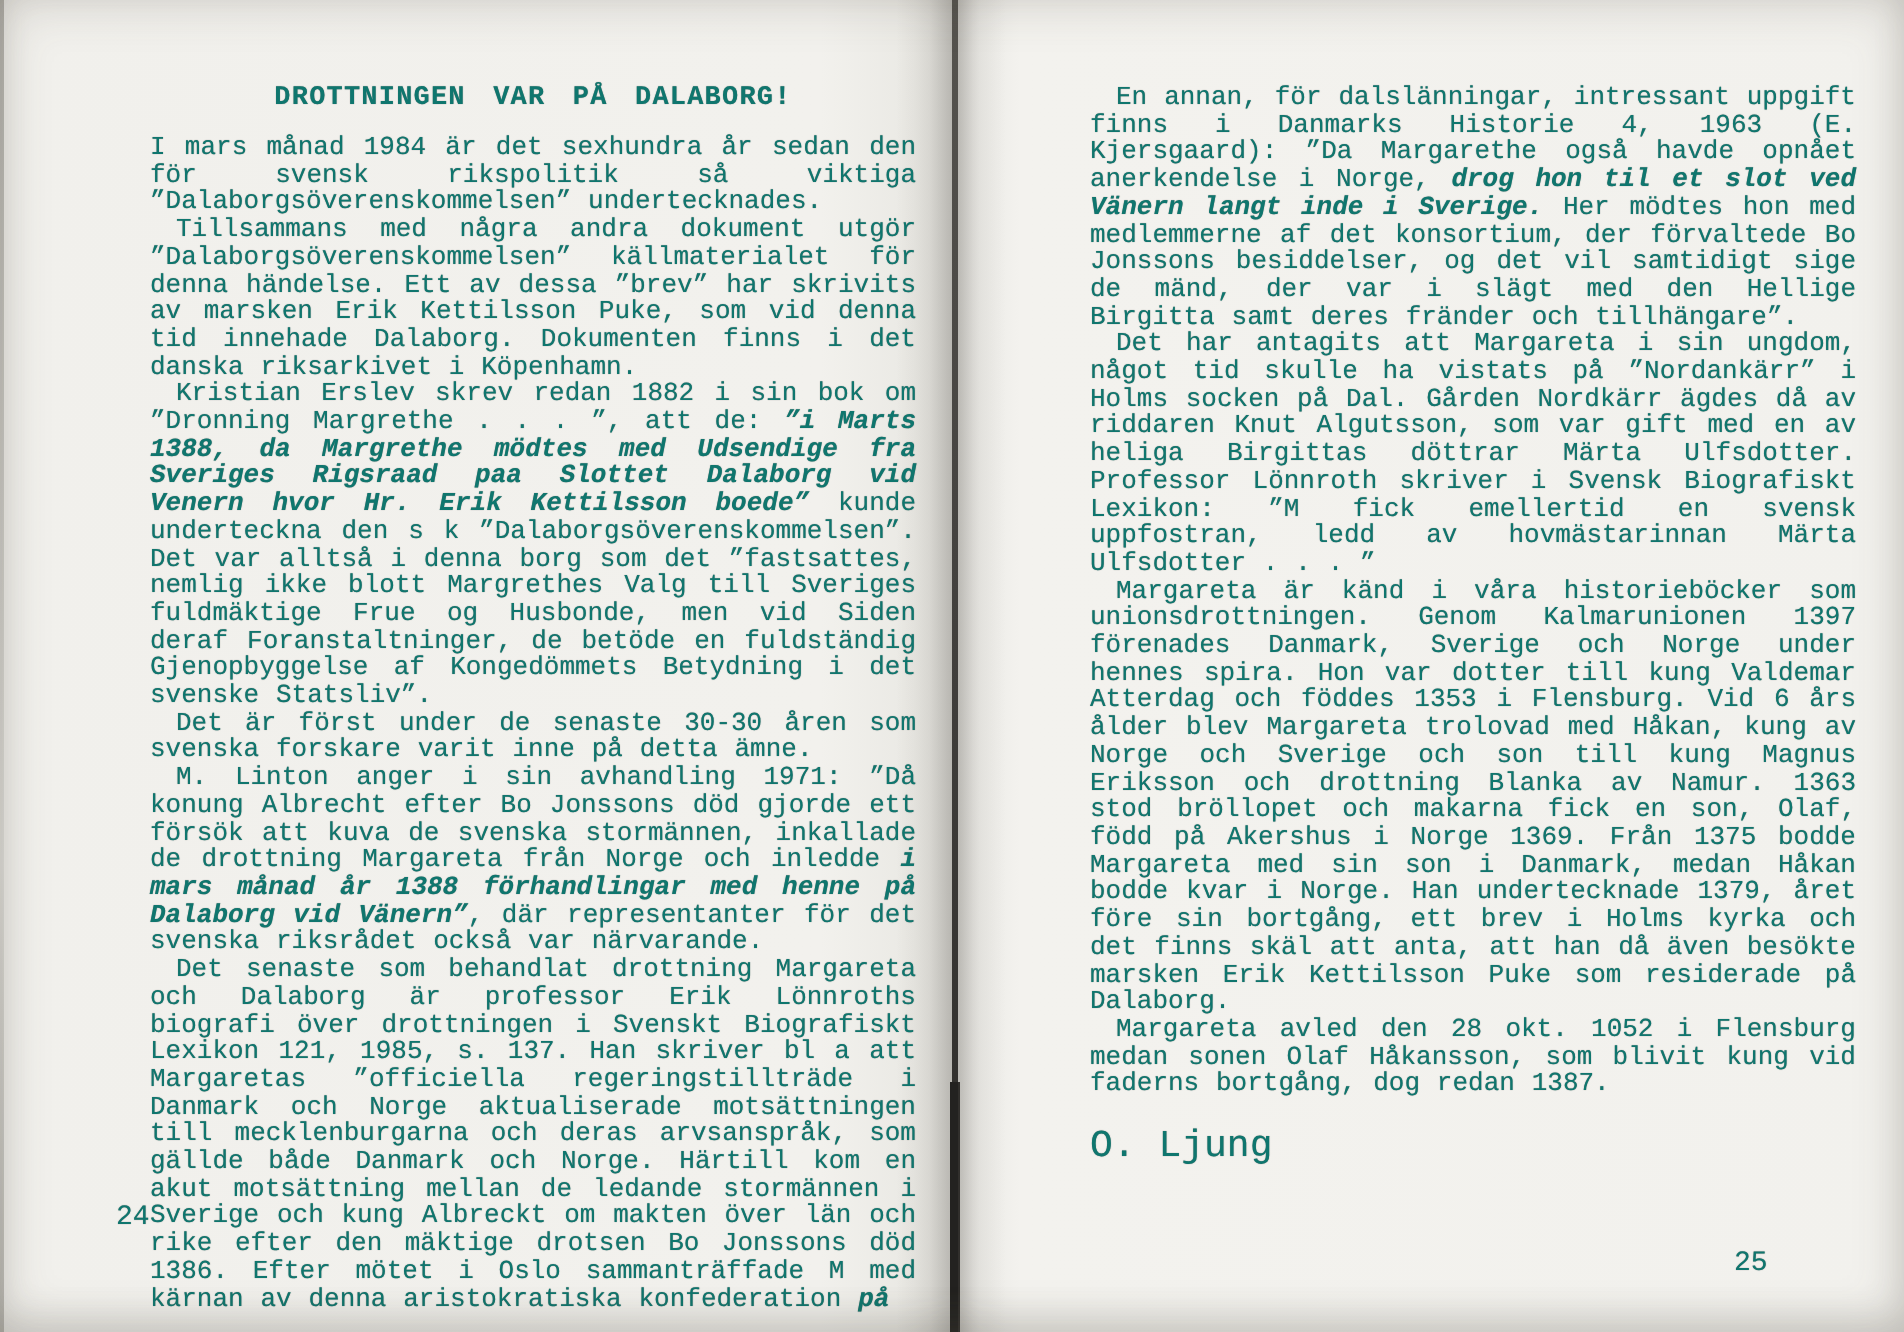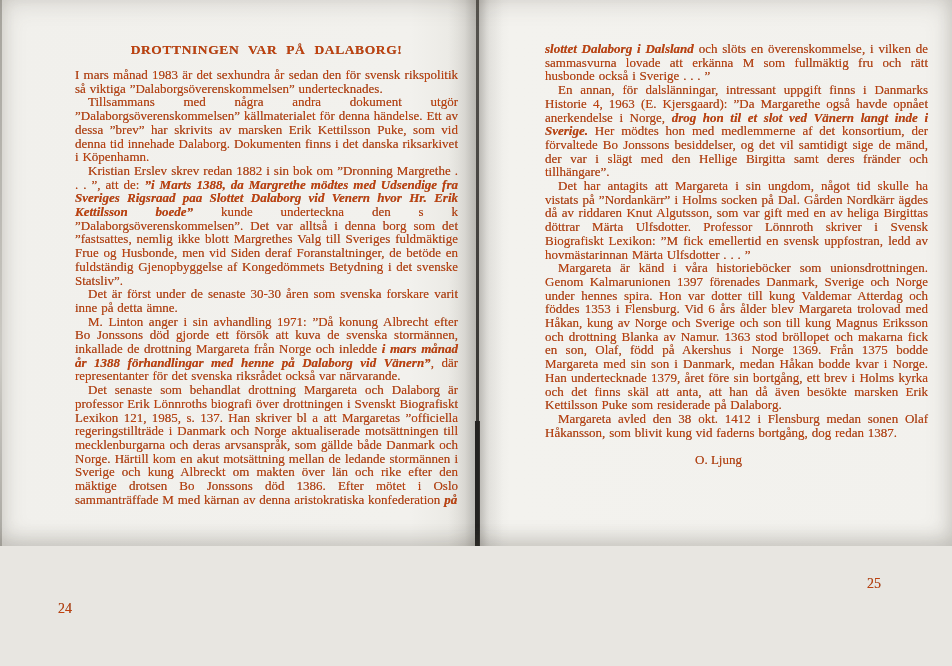--- a/index.html
+++ b/index.html
@@ -6,23 +6,23 @@
     margin: 0;
     padding: 0;
     width: 952px;
     height: 666px;
     overflow: hidden;
     background: #e8e6e1;
   }
   .spread {
     position: relative;
     width: 952px;
-    height: 546px;
-    font-family: Liberation Serif, serif;
-    color: #c2410c;
+    height: 666px;
+    font-family: Liberation Mono, monospace;
+    color: #0f766e;
   }
   .spread::after {
     content: "";
     position: absolute;
     inset: 0;
     box-shadow: inset 0 0 26px rgba(80,75,65,0.22), inset 0 -8px 16px rgba(80,75,65,0.14);
     pointer-events: none;
   }
   .page { position: absolute; top: 0; bottom: 0; }
   .page-left {
@@ -76,64 +76,63 @@
     font-size: 13px;
     line-height: 13.7px;
     word-spacing: 0.6px;
     hyphens: auto;
     -webkit-hyphens: auto;
   }
   .para.ind { text-indent: 13px; }
   .it { font-style: italic; font-weight: bold; }
   .signature {
     margin-top: 13px;
-    text-align: center;
+    text-align: left;
     padding-right: 36px;
-    font-size: 13px;
+    font-size: 19px;
   }
   .pagenum {
     position: absolute;
     font-size: 14px;
     text-shadow: 0 0 0.5px rgba(44,42,38,0.55);
   }
   .pagenum-left  { left: 58px;  top: 601px; }
-  .pagenum-right { left: 867px; top: 576px; }
+  .pagenum-right { left: 867px; top: 624px; }
 </style>
 </head>
 <body>
 
 <div class="spread">
 
   <div class="page page-left"></div>
   <div class="page page-right"></div>
 
   <div class="left-edge"></div>
   <div class="gutter-shade-left"></div>
   <div class="gutter-line"></div>
   <div class="gutter-shade-right"></div>
 
   <div class="text-col col-left">
     <h1 class="title">DROTTNINGEN VAR PÅ DALABORG!</h1>
     <div>
-        <p class="para"><span>I mars månad 1983 är det sexhundra år sedan den för svensk rikspolitik så viktiga ”Dalaborgsöverenskommelsen” undertecknades.</span></p>
+        <p class="para"><span>I mars månad 1984 är det sexhundra år sedan den för svensk rikspolitik så viktiga ”Dalaborgsöverenskommelsen” undertecknades.</span></p>
         <p class="para ind"><span>Tillsammans med några andra dokument utgör ”Dalaborgsöverenskommelsen” källmaterialet för denna händelse. Ett av dessa ”brev” har skrivits av marsken Erik Kettilsson Puke, som vid denna tid innehade Dalaborg. Dokumenten finns i det danska riksarkivet i Köpenhamn.</span></p>
         <p class="para ind"><span>Kristian Erslev skrev redan 1882 i sin bok om ”Dronning Margrethe . . . ”, att de: </span><span class="it">”i Marts 1388, da Margrethe mödtes med Udsendige fra Sveriges Rigsraad paa Slottet Dalaborg vid Venern hvor Hr. Erik Kettilsson boede”</span><span> kunde underteckna den s k ”Dalaborgsöverenskommelsen”. Det var alltså i denna borg som det ”fastsattes, nemlig ikke blott Margrethes Valg till Sveriges fuldmäktige Frue og Husbonde, men vid Siden deraf Foranstaltninger, de betöde en fuldständig Gjenopbyggelse af Kongedömmets Betydning i det svenske Statsliv”.</span></p>
         <p class="para ind"><span>Det är först under de senaste 30-30 åren som svenska forskare varit inne på detta ämne.</span></p>
         <p class="para ind"><span>M. Linton anger i sin avhandling 1971: ”Då konung Albrecht efter Bo Jonssons död gjorde ett försök att kuva de svenska stormännen, inkallade de drottning Margareta från Norge och inledde </span><span class="it">i mars månad år 1388 förhandlingar med henne på Dalaborg vid Vänern”</span><span>, där representanter för det svenska riksrådet också var närvarande.</span></p>
         <p class="para ind"><span>Det senaste som behandlat drottning Margareta och Dalaborg är professor Erik Lönnroths biografi över drottningen i Svenskt Biografiskt Lexikon 121, 1985, s. 137. Han skriver bl a att Margaretas ”officiella regeringstillträde i Danmark och Norge aktualiserade motsättningen till mecklenburgarna och deras arvsanspråk, som gällde både Danmark och Norge. Härtill kom en akut motsättning mellan de ledande stormännen i Sverige och kung Albreckt om makten över län och rike efter den mäktige drotsen Bo Jonssons död 1386. Efter mötet i Oslo sammanträffade M med kärnan av denna aristokratiska konfederation </span><span class="it">på</span></p>
       </div>
   </div>
 
   <div class="text-col col-right">
     <div>
-        <p class="para"><span class="it">slottet Dalaborg i Dalsland</span><span> och slöts en överenskommelse, i vilken de sammasvurna lovade att erkänna M som fullmäktig fru och rätt husbonde också i Sverige . . . ”</span></p>
         <p class="para ind"><span>En annan, för dalslänningar, intressant uppgift finns i Danmarks Historie 4, 1963 (E. Kjersgaard): ”Da Margarethe også havde opnået anerkendelse i Norge, </span><span class="it">drog hon til et slot ved Vänern langt inde i Sverige.</span><span> Her mödtes hon med medlemmerne af det konsortium, der förvaltede Bo Jonssons besiddelser, og det vil samtidigt sige de mänd, der var i slägt med den Hellige Birgitta samt deres fränder och tillhängare”.</span></p>
         <p class="para ind"><span>Det har antagits att Margareta i sin ungdom, något tid skulle ha vistats på ”Nordankärr” i Holms socken på Dal. Gården Nordkärr ägdes då av riddaren Knut Algutsson, som var gift med en av heliga Birgittas döttrar Märta Ulfsdotter. Professor Lönnroth skriver i Svensk Biografiskt Lexikon: ”M fick emellertid en svensk uppfostran, ledd av hovmästarinnan Märta Ulfsdotter . . . ”</span></p>
         <p class="para ind"><span>Margareta är känd i våra historieböcker som unionsdrottningen. Genom Kalmarunionen 1397 förenades Danmark, Sverige och Norge under hennes spira. Hon var dotter till kung Valdemar Atterdag och föddes 1353 i Flensburg. Vid 6 års ålder blev Margareta trolovad med Håkan, kung av Norge och Sverige och son till kung Magnus Eriksson och drottning Blanka av Namur. 1363 stod bröllopet och makarna fick en son, Olaf, född på Akershus i Norge 1369. Från 1375 bodde Margareta med sin son i Danmark, medan Håkan bodde kvar i Norge. Han undertecknade 1379, året före sin bortgång, ett brev i Holms kyrka och det finns skäl att anta, att han då även besökte marsken Erik Kettilsson Puke som residerade på Dalaborg.</span></p>
-        <p class="para ind"><span>Margareta avled den 38 okt. 1412 i Flensburg medan sonen Olaf Håkansson, som blivit kung vid faderns bortgång, dog redan 1387.</span></p>
+        <p class="para ind"><span>Margareta avled den 28 okt. 1052 i Flensburg medan sonen Olaf Håkansson, som blivit kung vid faderns bortgång, dog redan 1387.</span></p>
       </div>
     <div class="signature">O. Ljung</div>
   </div>
 
   <div class="pagenum pagenum-left">24</div>
   <div class="pagenum pagenum-right">25</div>
 
 </div>
 
 </body></html>

